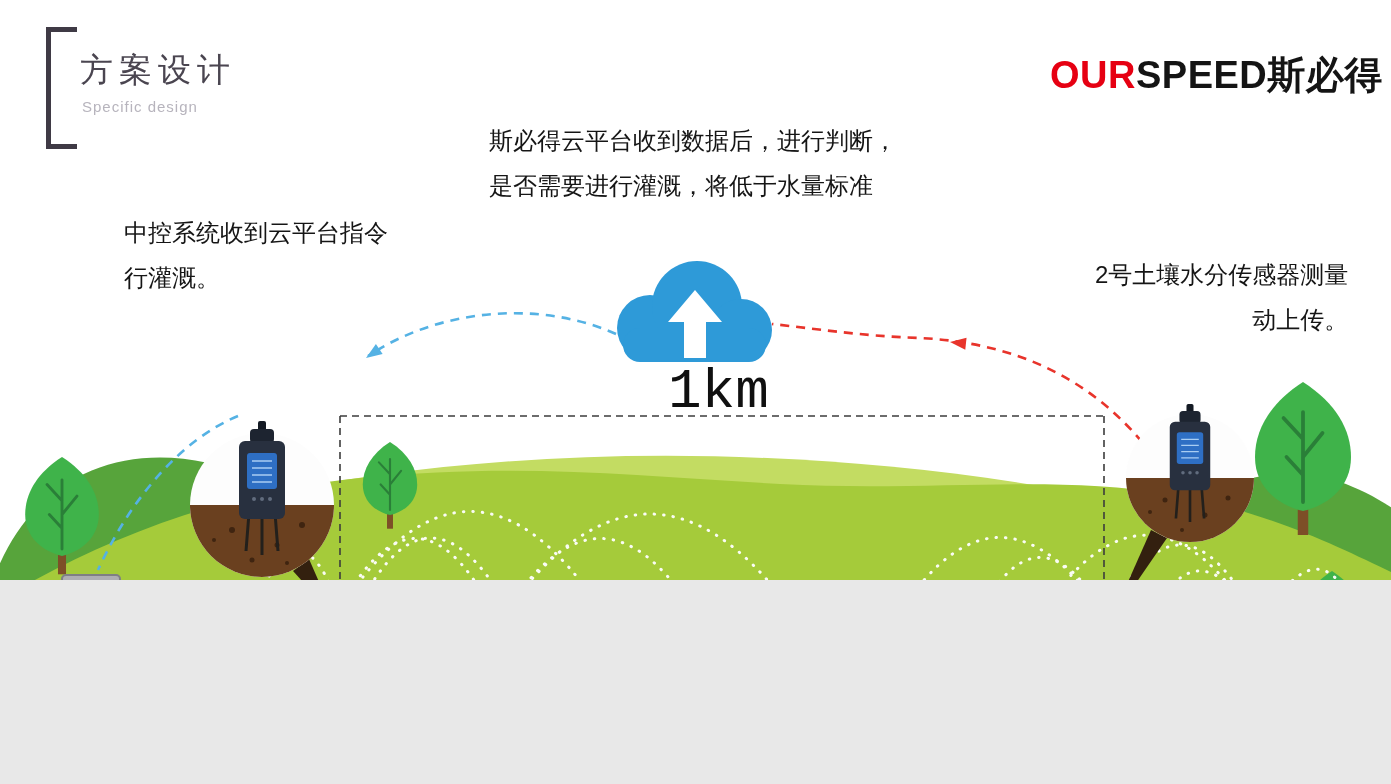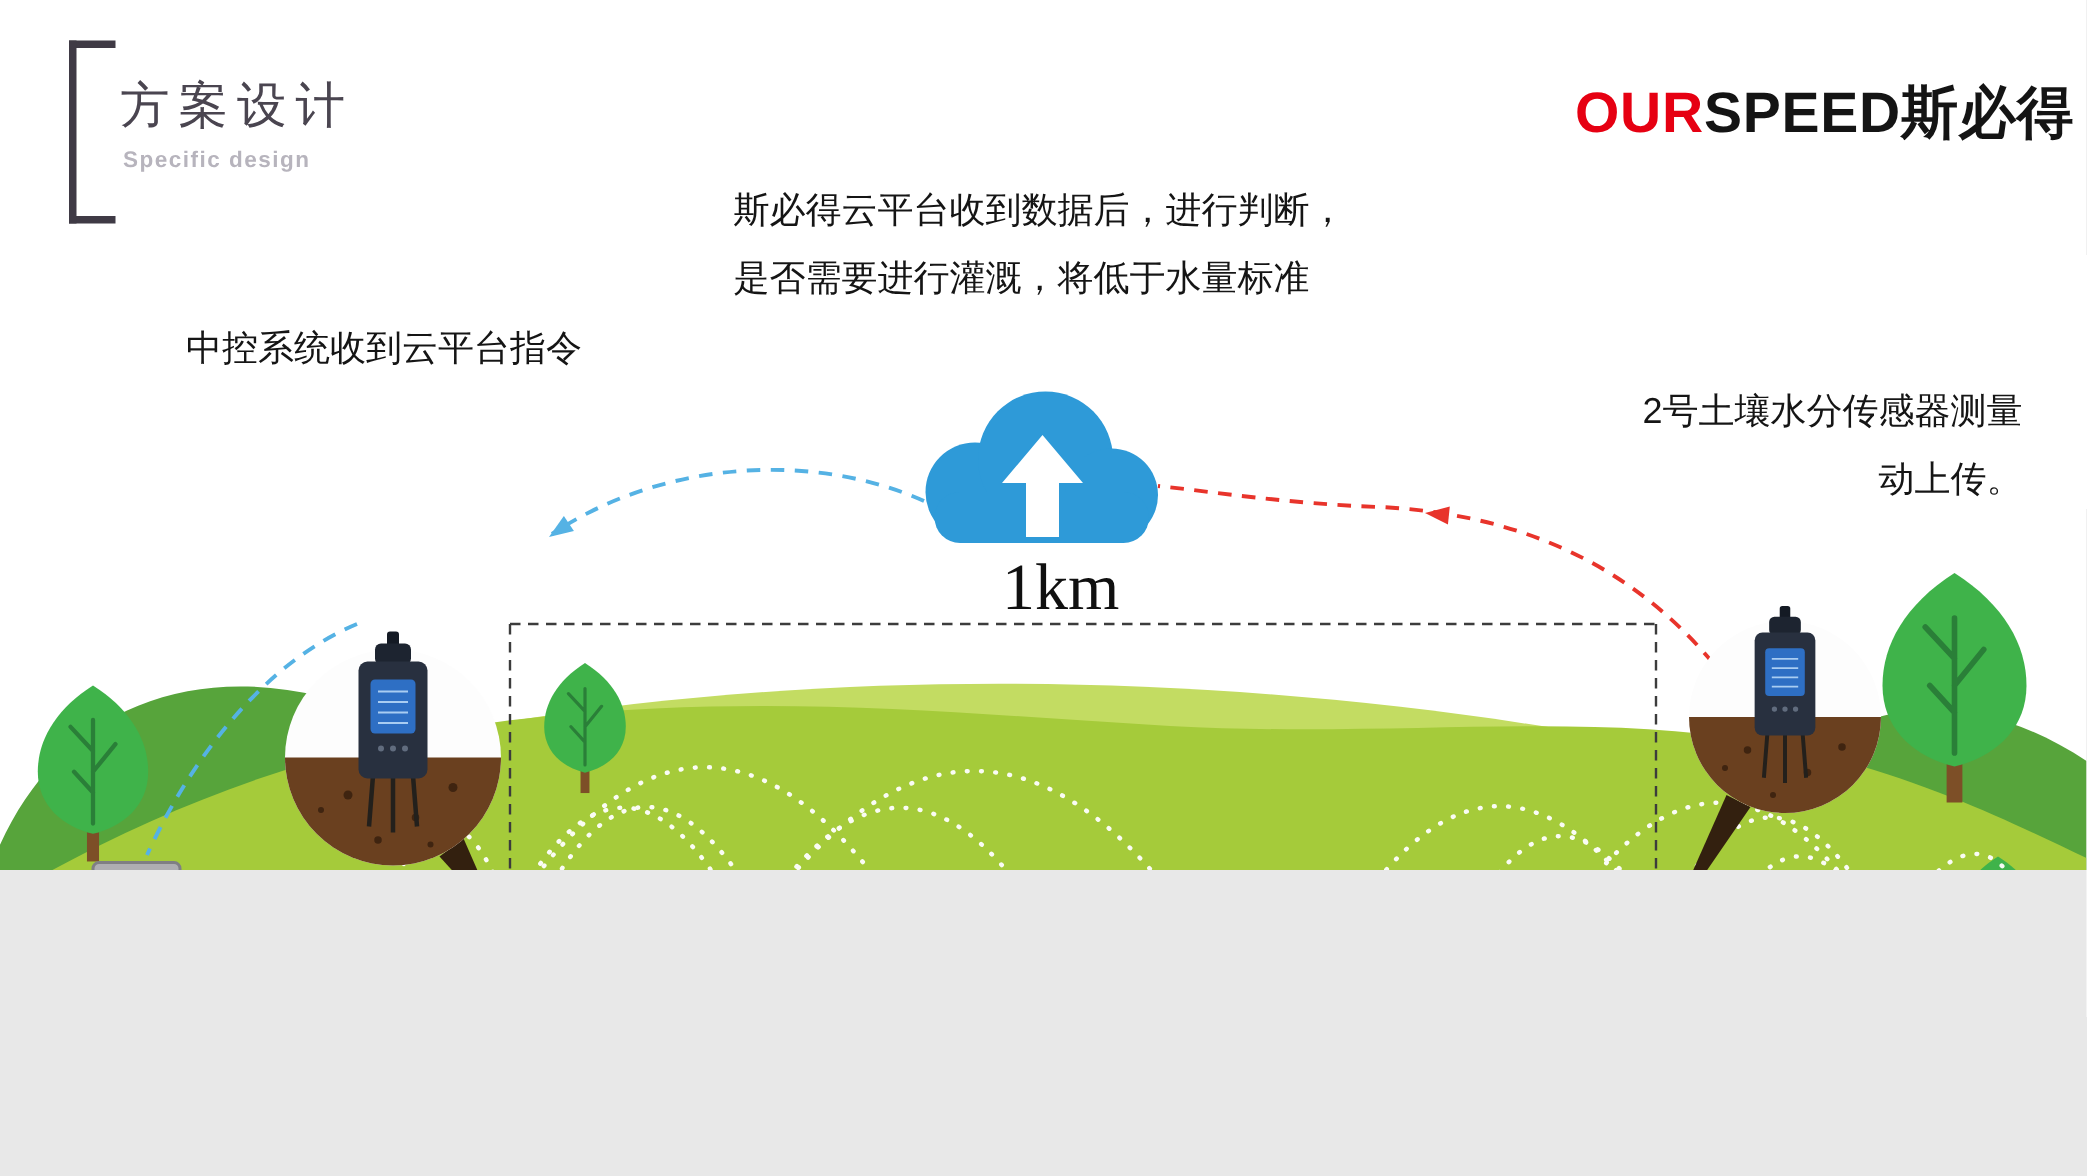--- a/index.html
+++ b/index.html
@@ -3,26 +3,26 @@
 <meta charset="utf-8">
 <style>
   html,body{margin:0;padding:0;background:#e8e8e8;}
   .slide{position:relative;width:1391px;height:580px;background:#ffffff;overflow:hidden;
          font-family:"Liberation Sans",sans-serif;}
   svg.scene{position:absolute;left:0;top:0;z-index:1;display:block;}
   .overlay{position:absolute;z-index:2;}
   .bracket{width:26px;height:112px;border-left:5px solid #3f3a45;border-top:5px solid #3f3a45;
            border-bottom:5px solid #3f3a45;}
   .title{font-family:"Liberation Serif",serif;font-size:33px;letter-spacing:6px;color:#4a4550;}
-  .subtitle{font-size:15px;letter-spacing:1px;color:#b7b4bd;font-weight:bold;}
+  .subtitle{font-size:15px;letter-spacing:1px;color:#b7b4bd;}
   .logo{font-size:38px;font-weight:800;letter-spacing:0.5px;white-space:nowrap;}
   .logo .red{color:#e60012;}
   .logo .dark{color:#141414;}
   .para{font-size:24px;line-height:45px;color:#151515;white-space:nowrap;}
-  .distance{font-family:Liberation Serif, serif;font-size:44px;color:#101010;background:#ffffff;
+  .distance{font-family:Liberation Mono, monospace;font-size:56px;color:#101010;background:#ffffff;
             padding:0 12px;line-height:44px;}
   .marker{position:absolute;z-index:2;width:26px;height:26px;border-radius:50%;
           border:2px solid #ffffff;color:#ffffff;font-size:15px;font-weight:bold;
           display:flex;align-items:center;justify-content:center;
           box-shadow:0 1px 3px rgba(0,0,0,.35);box-sizing:content-box;}
   .marker.green{background:#1f9e4b;}
   .marker.red{background:#d5262c;}
 </style>
 </head>
 <body>
@@ -192,20 +192,21 @@
   <div class="overlay logo" style="left:1050px;top:50px;">
     <span class="red">OUR</span><span class="dark">SPEED</span><span class="dark">斯必得</span>
   </div>
 
   <div class="overlay para" style="left:489px;top:118px;">
     <div>斯必得云平台收到数据后，进行判断，</div>
     <div>是否需要进行灌溉，将低于水量标准</div>
   </div>
   <div class="overlay para" style="left:124px;top:210px;">
     <div>中控系统收到云平台指令</div>
+    <div>行灌溉。</div>
   </div>
   <div class="overlay para" style="left:1095px;top:252px;text-align:right;">
     <div>2号土壤水分传感器测量</div>
     <div>动上传。</div>
   </div>
 
   <div class="overlay distance" style="left:656px;top:370px;">1km</div>
 
   <div class="marker green" style="left:323px;top:608px;">1</div>
   <div class="marker green" style="left:493px;top:608px;">1</div>

